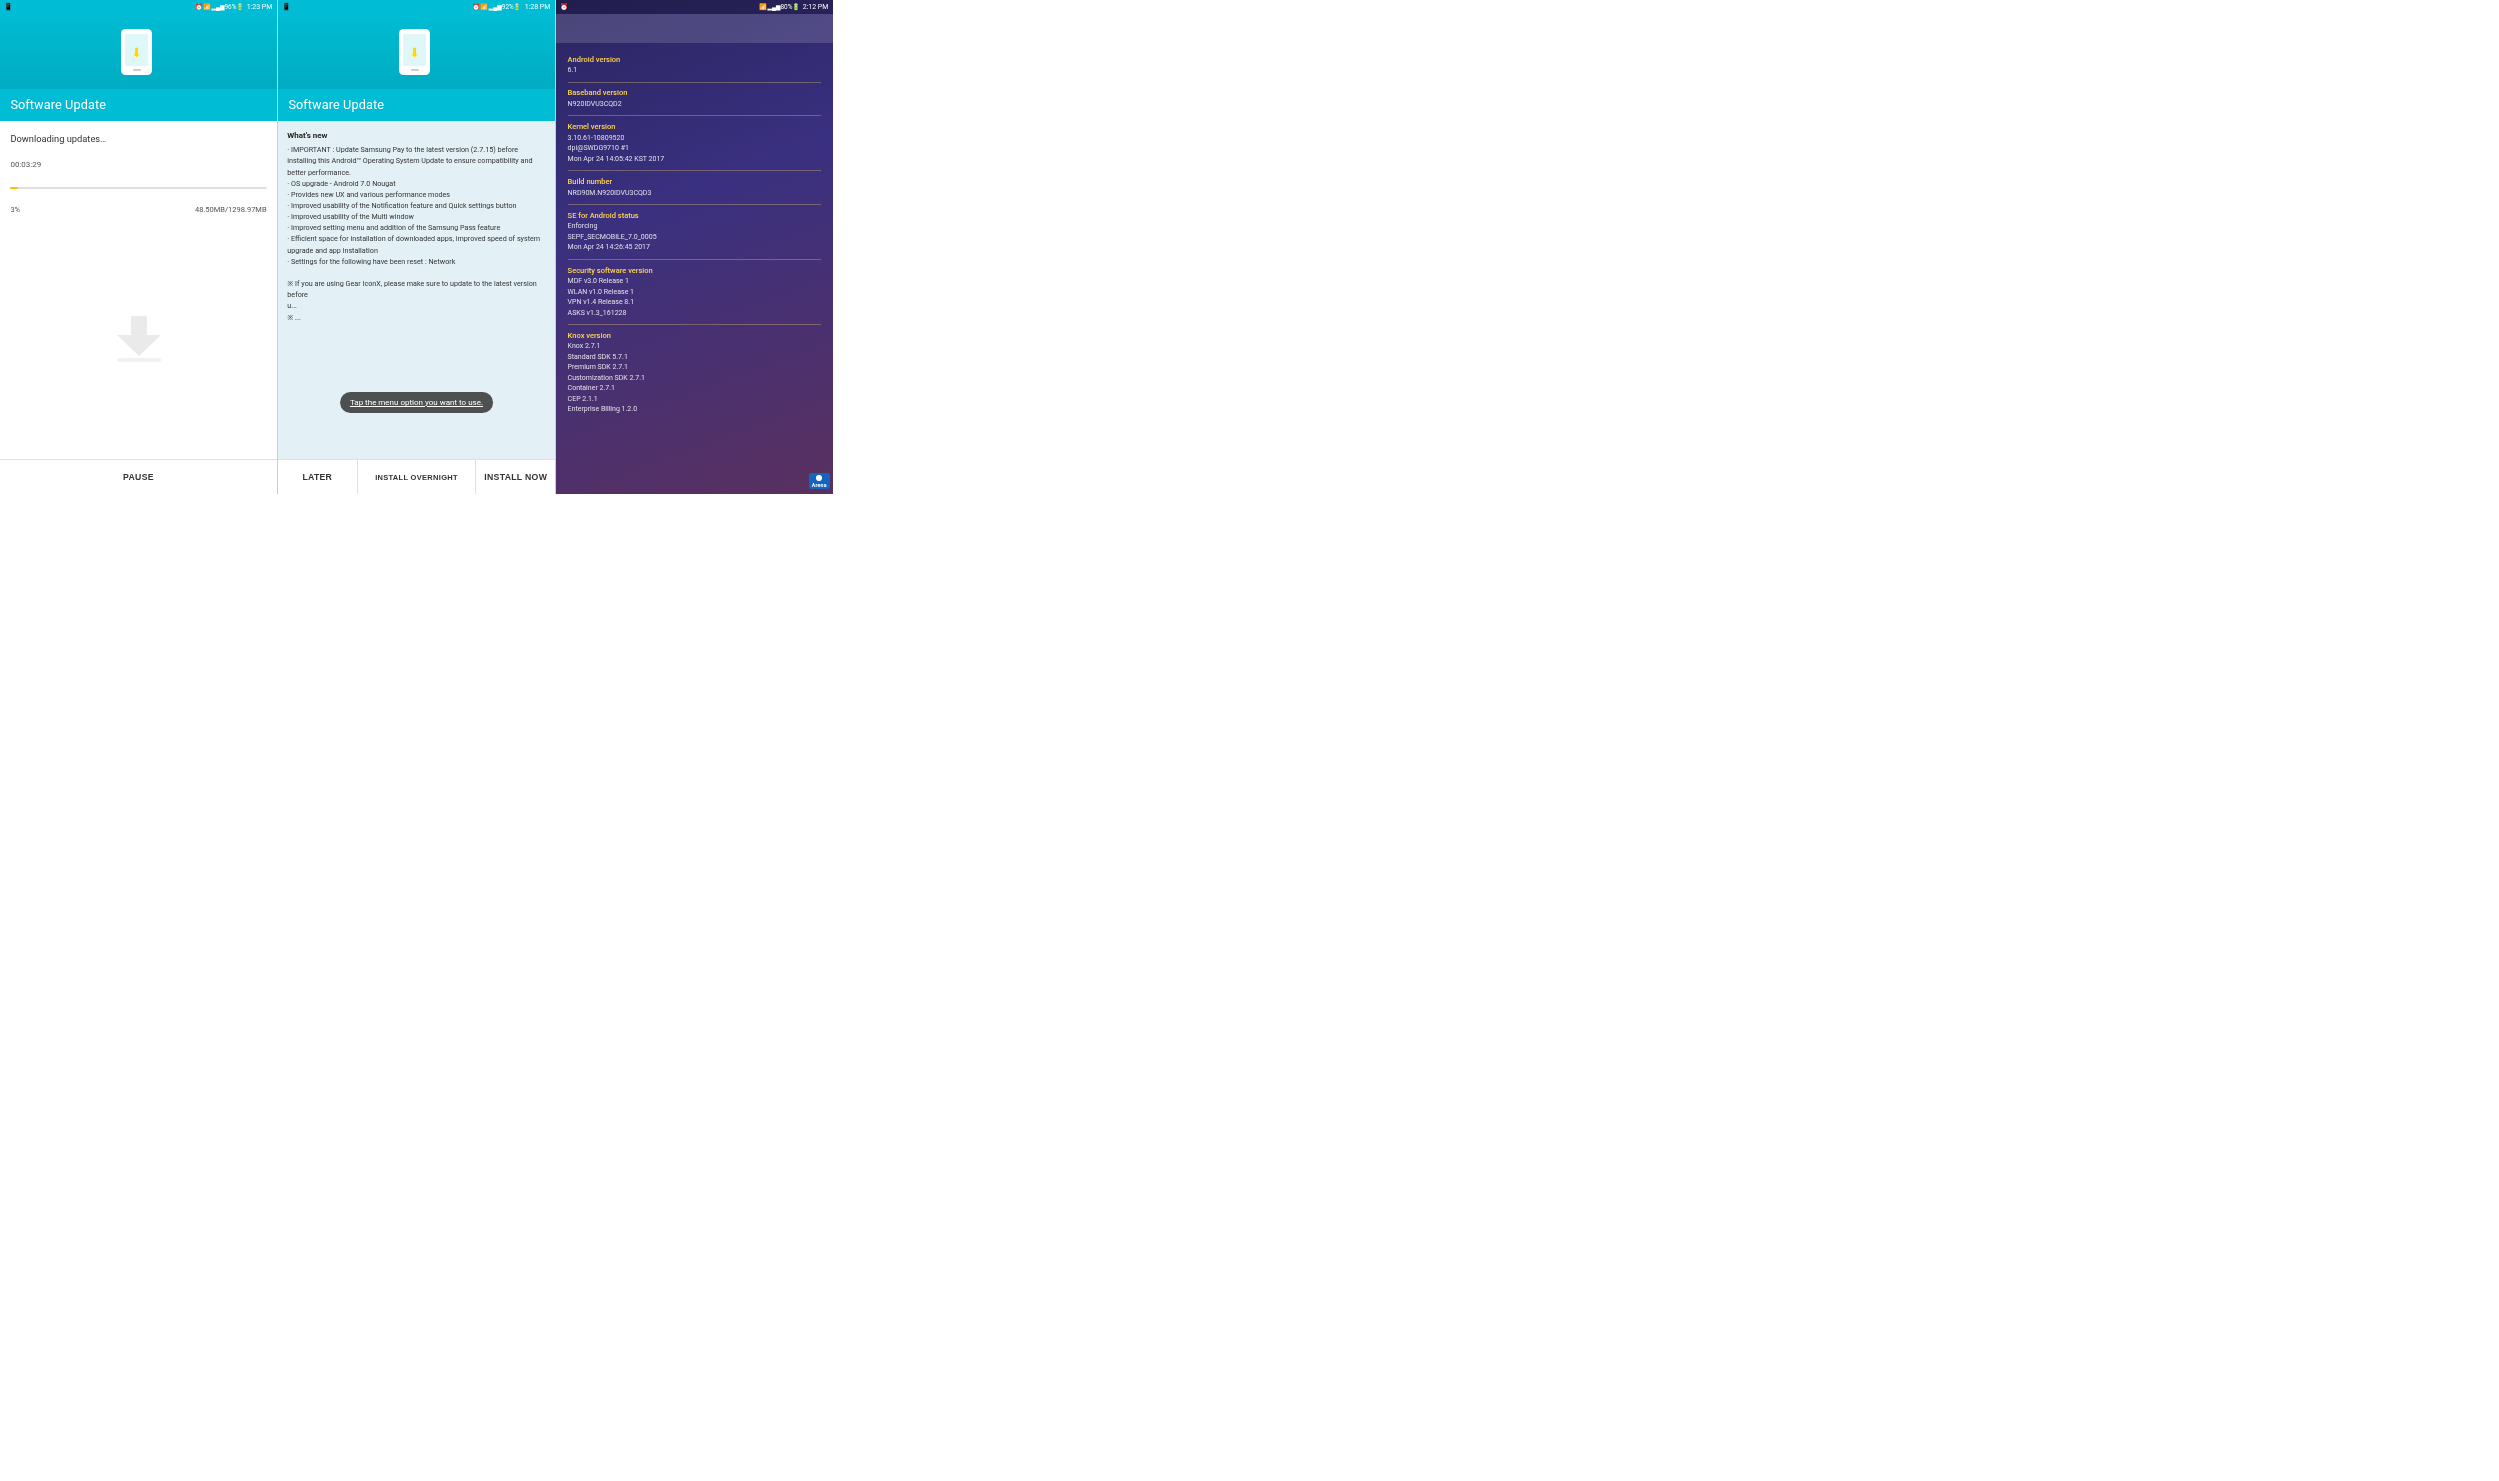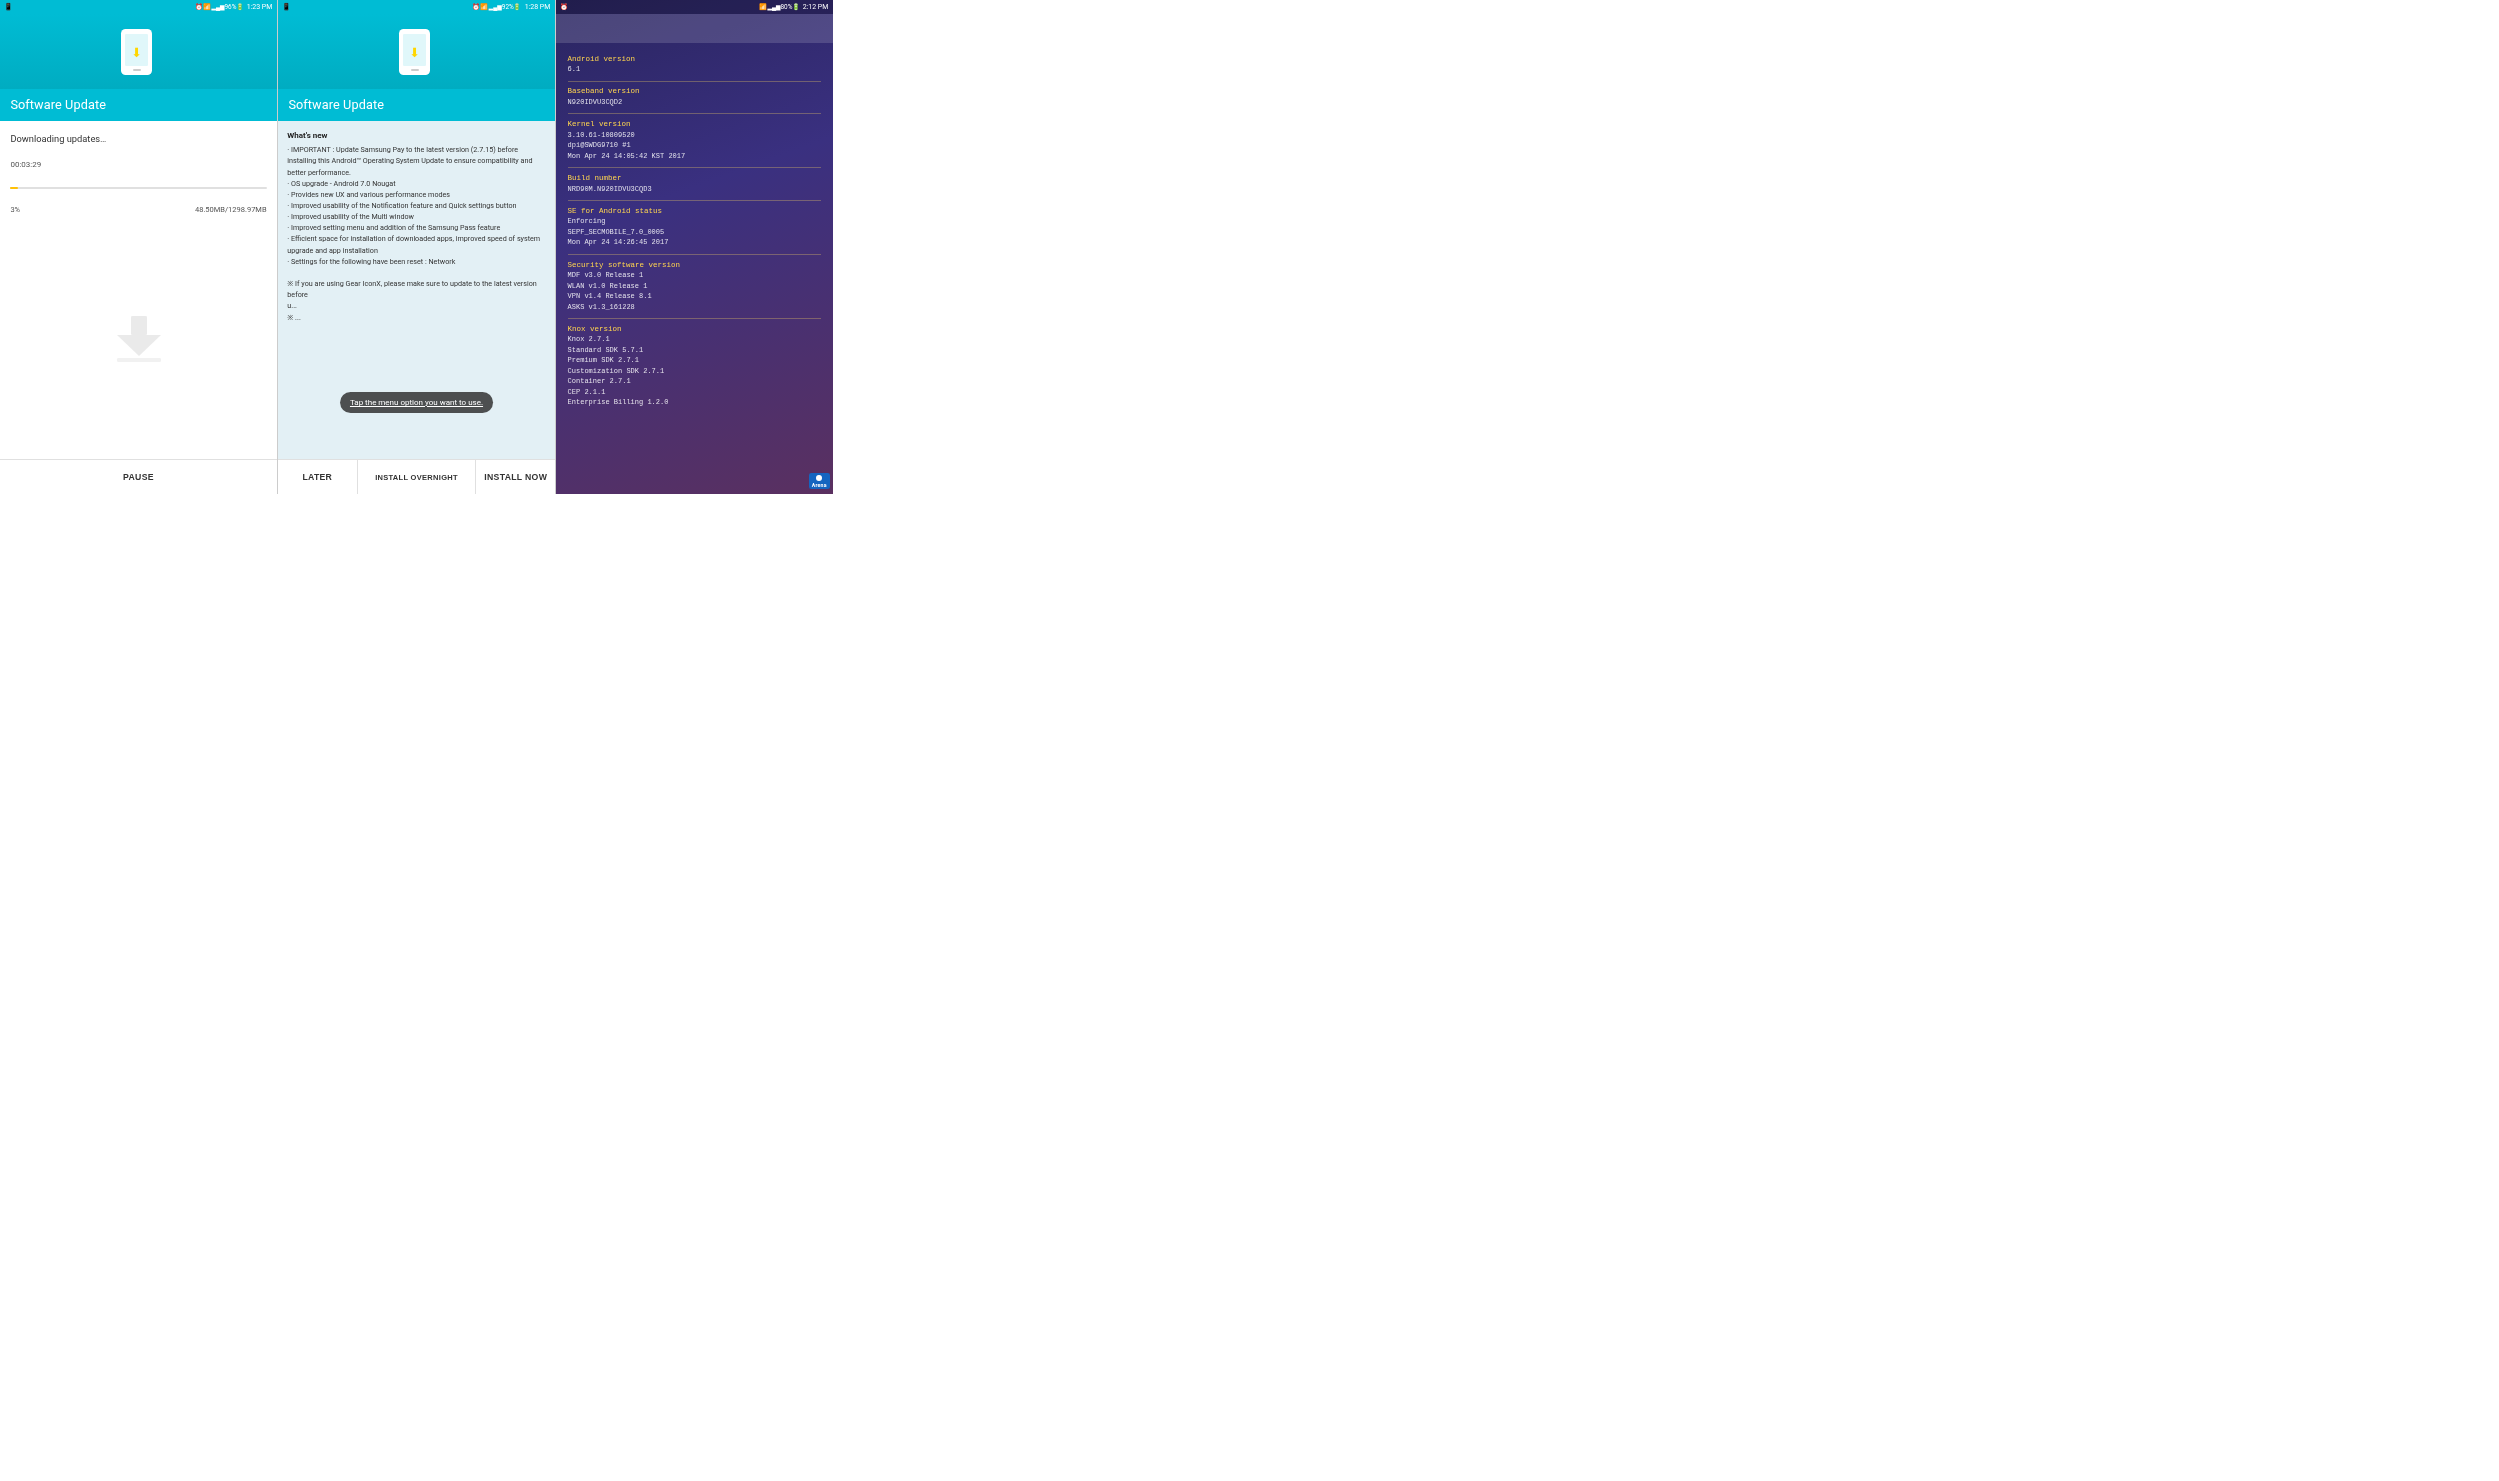--- a/index.html
+++ b/index.html
@@ -276,21 +276,20 @@
       flex-shrink: 0;
     }
     .about-content {
       flex: 1;
       padding: 5.8px 11.6px;
       overflow: hidden;
     }
     .about-item {
       padding: 5.8px 0;
       border-bottom: 0.6px solid rgba(255,220,100,0.3);
-      font-family: Liberation Mono, monospace;
     }
     .about-item:last-child {
       border-bottom: none;
     }
     .about-label {
       font-size: 7.5px;
       color: #ffd54f;
       font-weight: 500;
       margin-bottom: 1.7px;
     }

